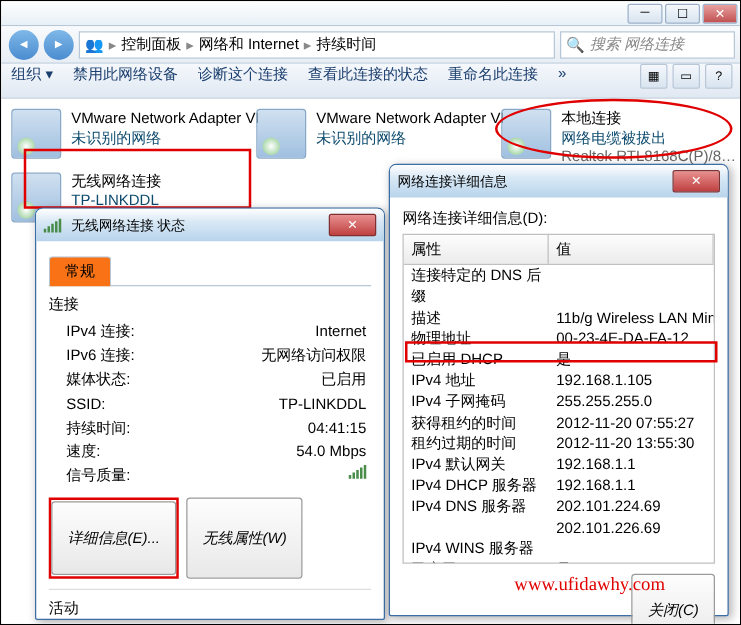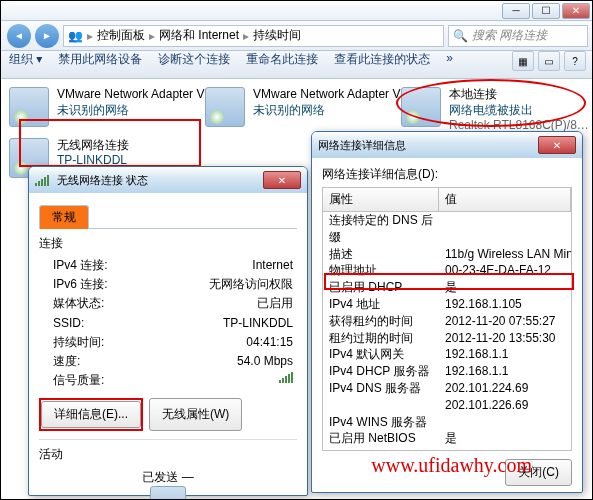--- a/index.html
+++ b/index.html
@@ -47,40 +47,40 @@
 .dialog-title { font-size: 11px; color: #000; }
 .dialog-close { margin-left: auto; width: 38px; height: 18px; background: linear-gradient(#e89090, #c04040); border: 1px solid #803030; border-radius: 2px; color: #fff; display: flex; align-items: center; justify-content: center; font-size: 10px; }
 .dialog-body { padding: 8px 10px; }
 
 .status-dialog { top: 165px; left: 27px; width: 280px; height: 330px; z-index: 10; }
 .tab-row { display: flex; border-bottom: 1px solid #b8c7d8; margin-top: 4px; }
 .tab { padding: 3px 12px; border: 1px solid #b8c7d8; border-bottom: none; background: #f97316; margin-bottom: -1px; border-radius: 3px 3px 0 0; }
 .section-label { margin: 6px 0 4px; }
 .kv-row { display: flex; justify-content: space-between; line-height: 1.6; padding-left: 14px; padding-right: 4px; }
 .btn-row { display: flex; gap: 6px; margin: 8px 0; }
-.win-btn { padding: 4px 12px; background: linear-gradient(#fdfdfd, #e8e8e8); border: 1px solid #9a9a9a; border-radius: 3px; cursor: pointer; }
+.win-btn { padding: 20px 12px; background: linear-gradient(#fdfdfd, #e8e8e8); border: 1px solid #9a9a9a; border-radius: 3px; cursor: pointer; font-style: italic; }
 .red-box-2 { border: 2px solid #e00000; padding: 1px 0; display: inline-block; }
 .activity { display: flex; justify-content: space-around; align-items: center; margin: 6px 0; flex-direction: column; }
 .activity-icon { width: 36px; height: 30px; background: linear-gradient(#d0e0f0,#a0c0e0); border: 1px solid #88a8c8; border-radius: 3px; }
 .close-row { text-align: right; margin-top: 8px; }
 
 
 .details-dialog { top: 130px; left: 310px; width: 272px; height: 362px; z-index: 20; }
 .details-dialog .dialog-titlebar { background: linear-gradient(#fefefe, #d8e8f5 40%, #b8d4ec); }
 .details-table { border: 1px solid #c0c0c0; height: 264px; overflow: hidden; margin-top: 4px; }
 .dt-header { display: flex; background: linear-gradient(#fdfdfd,#ebebeb); border-bottom: 1px solid #c0c0c0; }
 .dt-header div { padding: 3px 6px; border-right: 1px solid #c0c0c0; }
 .dt-col1 { width: 116px; flex-shrink: 0; }
 .dt-col2 { flex: 1; white-space: nowrap; overflow: hidden; }
 .dt-body { overflow: hidden; }
 .dt-row { display: flex; line-height: 1.4; }
 .dt-row div { padding: 0 6px; }
 .red-box-3 { position: absolute; top: 115px; left: 12px; width: 250px; height: 17px; border: 2px solid #e00000; pointer-events: none; }
 
-.watermark { position: absolute; bottom: 22px; right: 60px; color: #e00000; font-family: "Times New Roman", serif; font-size: 20px; z-index: 30; }
+.watermark { position: absolute; bottom: 22px; right: 60px; color: #e00000; font-family: "Times New Roman", serif; font-size: 15px; z-index: 30; }
 </style>
 </head>
 <body>
 
 <div class="main-window">
   <div class="titlebar">
     <div class="titlebar-buttons">
       <div class="tb-btn">─</div>
       <div class="tb-btn">☐</div>
       <div class="tb-btn close">✕</div>
@@ -102,22 +102,22 @@
     <div class="searchbox">
       <span class="search-icon">🔍</span>
       <span>搜索 网络连接</span>
     </div>
   </div>
 
   <div class="toolbar">
     <span class="toolbar-item">组织 ▾</span>
     <span class="toolbar-item">禁用此网络设备</span>
     <span class="toolbar-item">诊断这个连接</span>
+    <span class="toolbar-item">查看此连接的状态</span>
     <span class="toolbar-item">重命名此连接</span>
-    <span class="toolbar-item">查看此连接的状态</span>
     <span class="toolbar-item">»</span>
     <div class="toolbar-right">
       <div class="toolbar-icon-btn">▦</div>
       <div class="toolbar-icon-btn">▭</div>
       <div class="toolbar-icon-btn">?</div>
     </div>
   </div>
 
   <div class="content">
     <div class="adapters">
@@ -251,20 +251,24 @@
           </div>
           <div class="dt-row">
             <div class="dt-col1">已启用 DHCP</div>
             <div class="dt-col2">是</div>
           </div>
           <div class="dt-row">
             <div class="dt-col1">IPv4 地址</div>
             <div class="dt-col2">192.168.1.105</div>
           </div>
           <div class="dt-row">
+            <div class="dt-col1">IPv4 子网掩码</div>
+            <div class="dt-col2">255.255.255.0</div>
+          </div>
+          <div class="dt-row">
             <div class="dt-col1">获得租约的时间</div>
             <div class="dt-col2">2012-11-20 07:55:27</div>
           </div>
           <div class="dt-row">
             <div class="dt-col1">租约过期的时间</div>
             <div class="dt-col2">2012-11-20 13:55:30</div>
           </div>
           <div class="dt-row">
             <div class="dt-col1">IPv4 默认网关</div>
             <div class="dt-col2">192.168.1.1</div>

